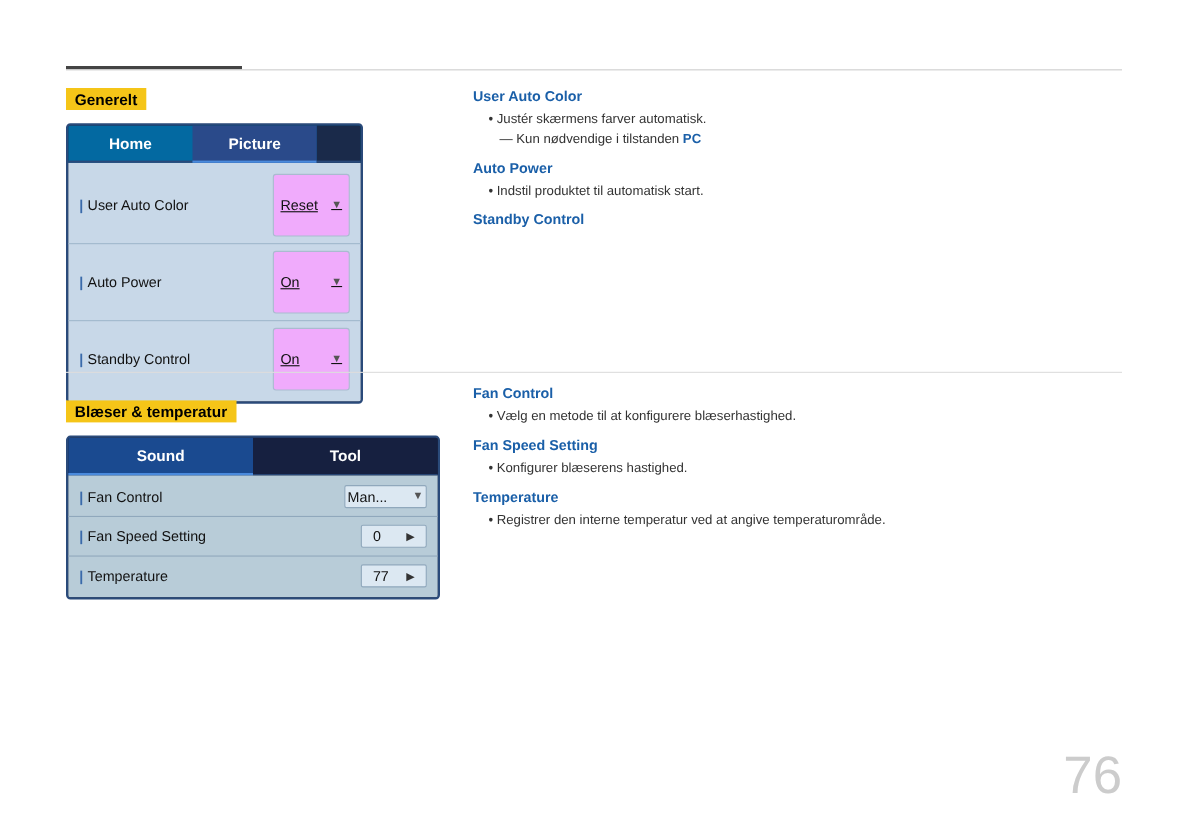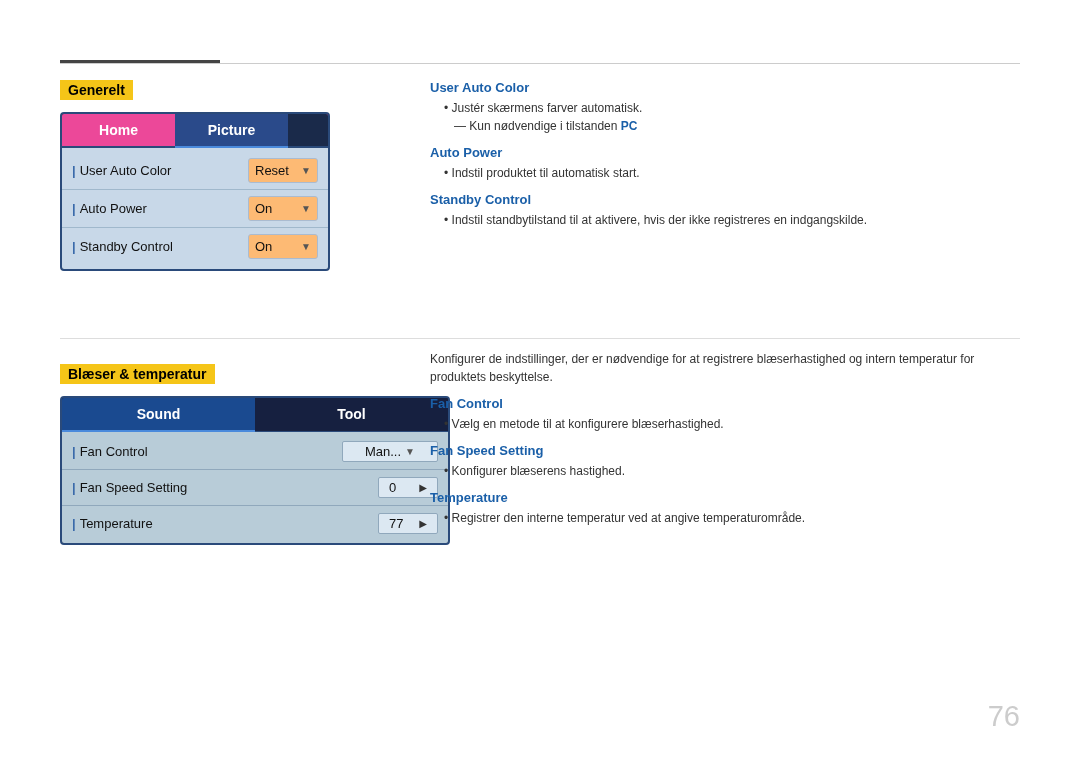--- a/index.html
+++ b/index.html
@@ -37,21 +37,21 @@
       background: #1a2a4a;
       border: 2px solid #2a4a7a;
       width: 270px;
       border-radius: 4px;
       overflow: hidden;
       margin-top: 8px;
     }
 
     .menu-tabs {
       display: flex;
-      background: #ec4899;
+      background: #0369a1;
     }
 
     .menu-tab {
       flex: 1;
       text-align: center;
       padding: 8px 0;
       font-weight: bold;
       font-size: 14px;
       color: #fff;
       border-bottom: 2px solid #2a4a7a;
@@ -89,27 +89,28 @@
     .menu-row-label::before {
       content: '|';
       color: #3a6aaa;
       margin-right: 4px;
       font-weight: bold;
     }
 
     .menu-row-control {
       display: flex;
       align-items: center;
-      background: #fdba74;
+      background: #f0abfc;
       border: 1px solid #aabbd0;
       border-radius: 3px;
-      padding: 4px 6px;
+      padding: 20px 6px;
       min-width: 70px;
       justify-content: space-between;
       font-size: 13px;
+      text-decoration: underline;
     }
 
     .dropdown-arrow {
       font-size: 10px;
       color: #555;
       margin-left: 4px;
     }
 
     
     .desc-column-top {
@@ -174,29 +175,29 @@
       color: #333;
       margin-bottom: 8px;
       line-height: 1.5;
     }
 
     
     .page-number {
       position: absolute;
       bottom: 30px;
       right: 60px;
-      font-size: 29px;
+      font-size: 48px;
       color: #ccc;
       font-weight: normal;
     }
 
     .menu-panel-bottom {
       background: #1a2a4a;
       border: 2px solid #2a4a7a;
-      width: 390px;
+      width: 340px;
       border-radius: 4px;
       overflow: hidden;
       margin-top: 8px;
     }
 
     .bottom-tabs {
       display: flex;
       background: #1a2a4a;
     }
 
@@ -256,21 +257,21 @@
       margin-right: 4px;
       font-weight: bold;
     }
 
     .menu-ctrl-dropdown {
       display: flex;
       align-items: center;
       background: #dce8f2;
       border: 1px solid #90a8bc;
       border-radius: 2px;
-      padding: 2px 22px;
+      padding: 2px 2px;
       min-width: 75px;
       justify-content: space-between;
       font-size: 13px;
     }
 
     .menu-ctrl-arrow {
       display: flex;
       align-items: center;
       background: #dce8f2;
       border: 1px solid #90a8bc;
@@ -337,21 +338,20 @@
   <div class="desc-heading">User Auto Color</div>
   <div class="desc-text bullet">Justér skærmens farver automatisk.</div>
   <div class="desc-sub">
     <span>― Kun nødvendige i tilstanden </span><span class="desc-highlight">PC</span>
   </div>
 
   <div class="desc-heading">Auto Power</div>
   <div class="desc-text bullet">Indstil produktet til automatisk start.</div>
 
   <div class="desc-heading">Standby Control</div>
-  <div class="desc-text bullet">Indstil standbytilstand til at aktivere, hvis der ikke registreres en indgangskilde.</div>
 </div>
 
 <div style="position:absolute;top:338px;left:60px;right:60px;height:1px;background:#ddd;"></div>
 
 <div class="blaeser-section">
   <div class="section-heading">Blæser &amp; temperatur</div>
 
   <div class="menu-panel-bottom">
 
     <div class="bottom-tabs">
@@ -382,21 +382,20 @@
         <div class="menu-ctrl-arrow">
           <span>77</span>
           <span class="arrow-right">▶</span>
         </div>
       </div>
     </div>
   </div>
 </div>
 
 <div class="desc-column-bottom">
-  <div class="desc-intro">Konfigurer de indstillinger, der er nødvendige for at registrere blæserhastighed og intern temperatur for produktets beskyttelse.</div>
 
   <div class="desc-heading">Fan Control</div>
   <div class="desc-text bullet">Vælg en metode til at konfigurere blæserhastighed.</div>
 
   <div class="desc-heading">Fan Speed Setting</div>
   <div class="desc-text bullet">Konfigurer blæserens hastighed.</div>
 
   <div class="desc-heading">Temperature</div>
   <div class="desc-text bullet">Registrer den interne temperatur ved at angive temperaturområde.</div>
 </div>

